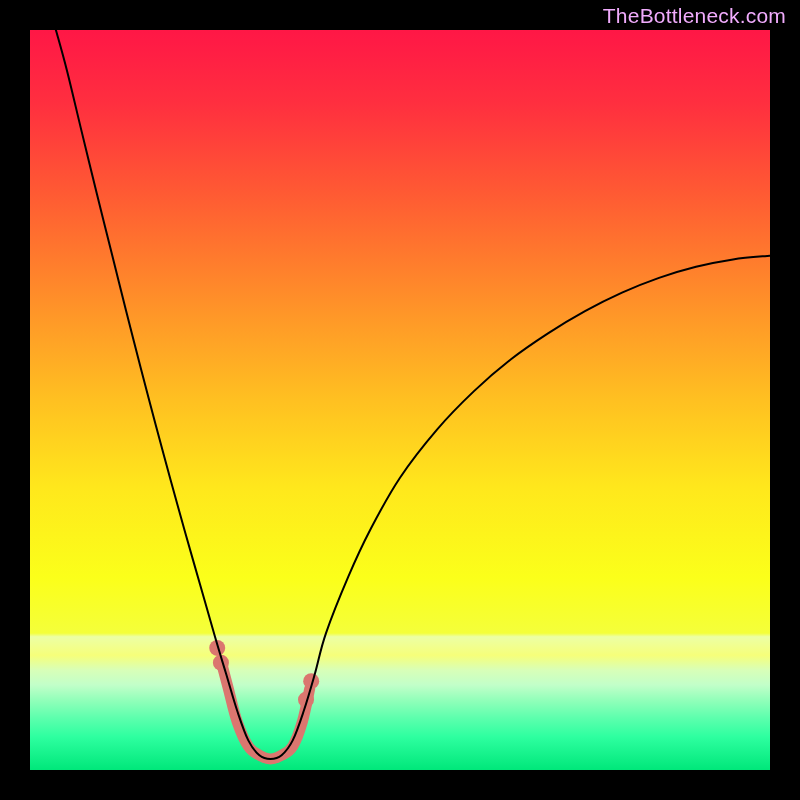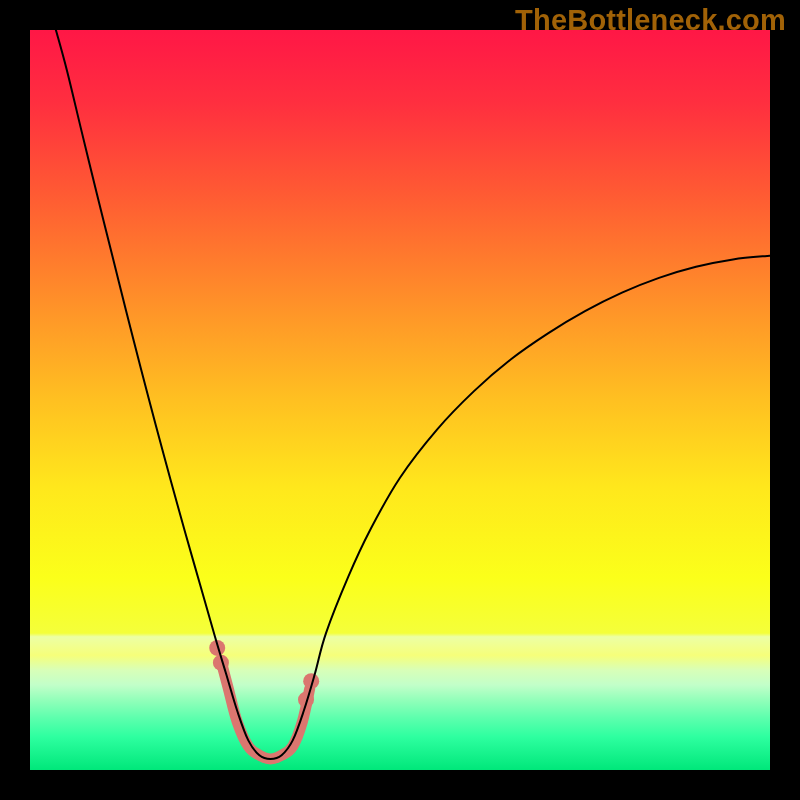--- a/index.html
+++ b/index.html
@@ -31,23 +31,23 @@
   .curve-svg {
     position: absolute;
     inset: 0;
     width: 100%;
     height: 100%;
   }
   .watermark {
     position: absolute;
     top: 4px;
     right: 14px;
-    font-size: 29px;
-    color: #a16207;
-    font-weight: 700;
+    font-size: 21px;
+    color: #f0abfc;
+    font-weight: 400;
     letter-spacing: 0.2px;
   }
 </style>
 </head>
 <body>
 
 <div class="frame">
 
   <div class="watermark">TheBottleneck.com</div>
 

